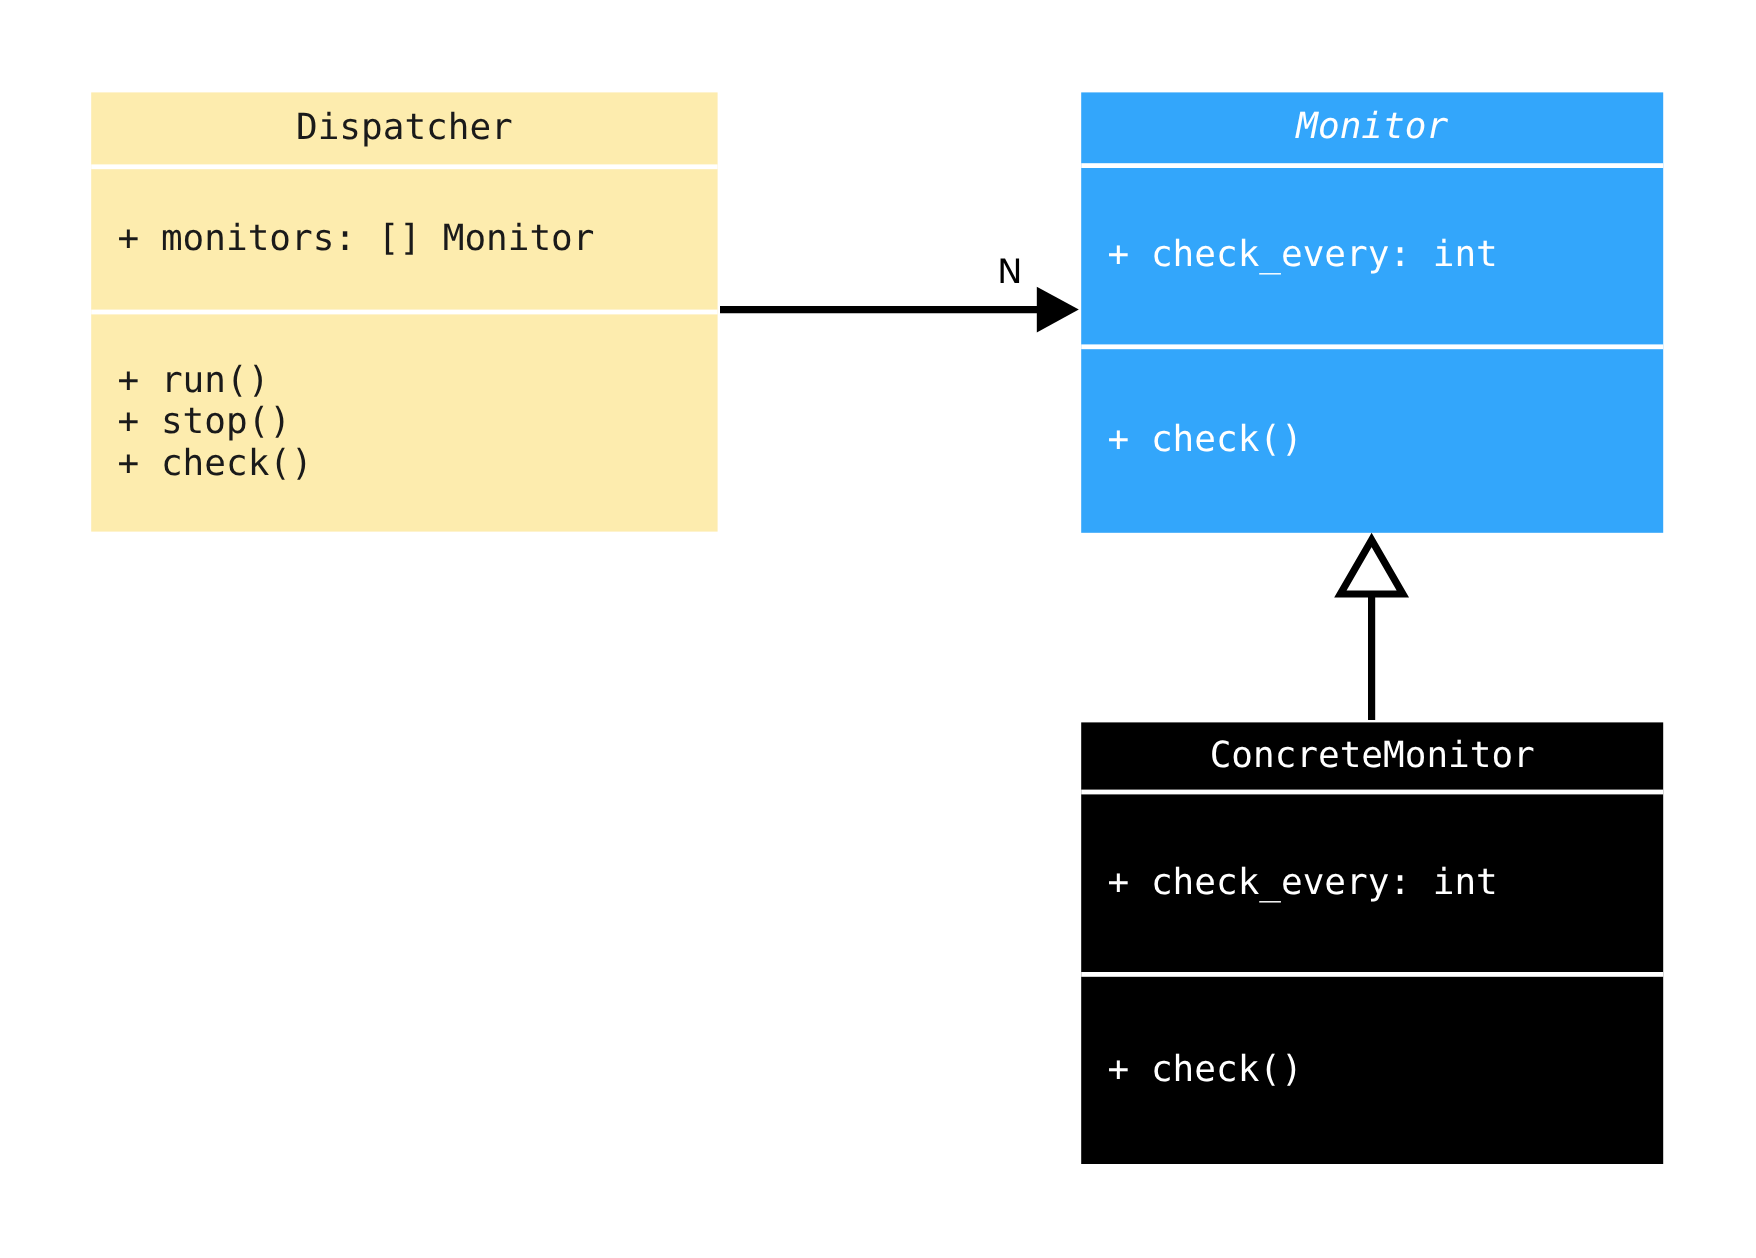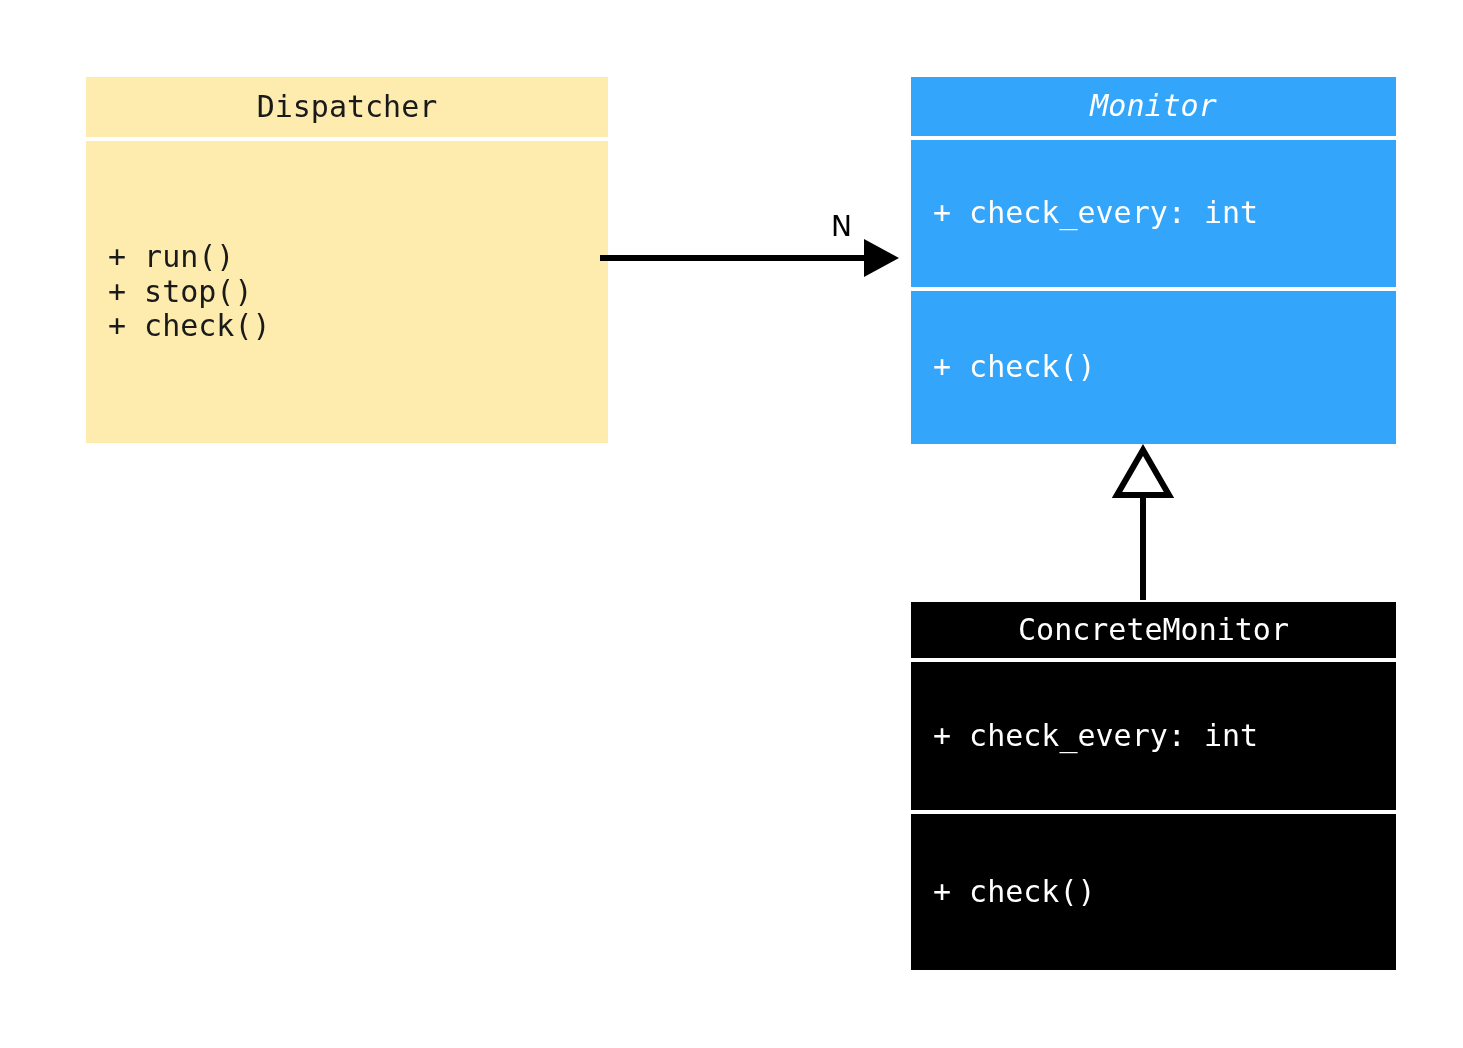--- a/index.html
+++ b/index.html
@@ -18,21 +18,20 @@
     background: #ffffff;
     overflow: hidden;
   }
 
   
   .uml-class {
     position: absolute;
     box-sizing: border-box;
     display: flex;
     flex-direction: column;
-    margin-left: 10px;
   }
   .compartment {
     box-sizing: border-box;
     display: flex;
     flex-direction: column;
     justify-content: center;
     overflow: hidden;
   }
   .compartment.divider-above {
     border-top: 4px solid #ffffff;
@@ -85,20 +84,25 @@
 <body>
 
 <div id="diagram">
 
   <div class="uml-class palette-yellow" style="left:76px; top:77px; width:522px; height:366px;">
 
     <div class="compartment" style="height:60px;">
       <div class="class-title">Dispatcher</div>
     </div>
 
+    <div class="compartment divider-above" style="height:121px;">
+      <div class="member-list">
+        <div class="member">+ monitors: [] Monitor</div>
+      </div>
+    </div>
 
     <div class="compartment divider-above" style="flex:1 1 auto;">
       <div class="member-list">
         <div class="member">+ run()</div>
         <div class="member">+ stop()</div>
         <div class="member">+ check()</div>
       </div>
     </div>
   </div>
 

